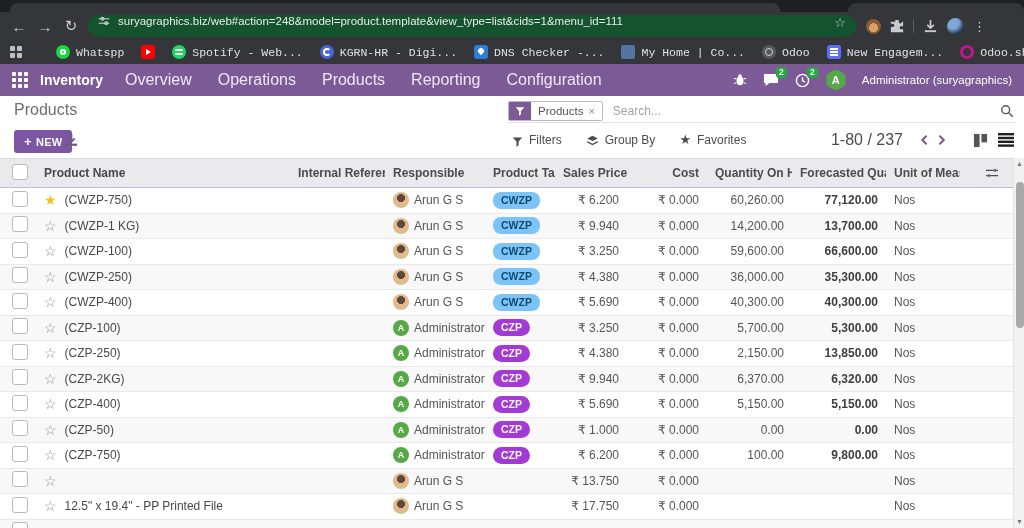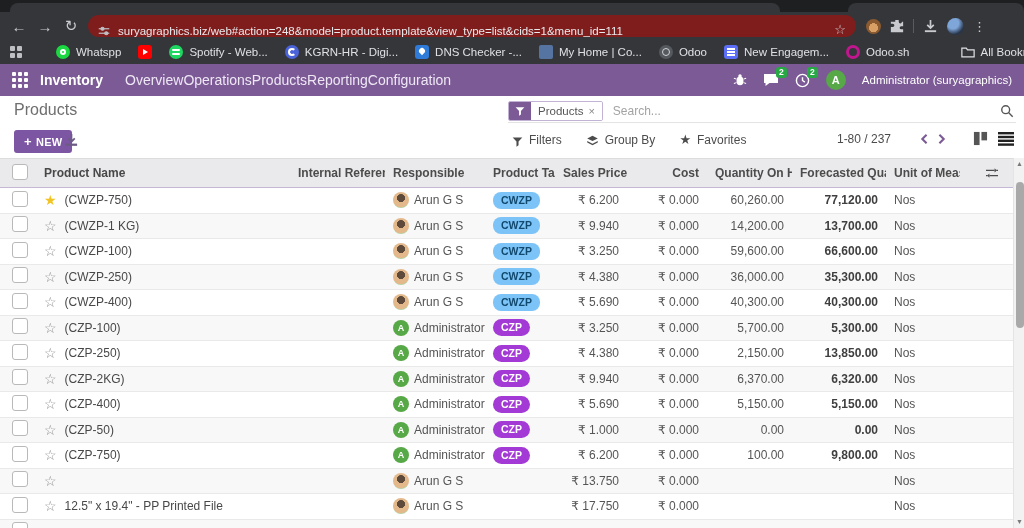--- a/index.html
+++ b/index.html
@@ -9,33 +9,33 @@
 
   
   .tabstrip { position:absolute; top:0; left:0; width:1024px; height:12px; background:#1e1f21; }
   .tab { position:absolute; bottom:0; height:9px; background:#35363a; border-radius:8px 8px 0 0; }
   .tab.t1 { left:10px; width:770px; }
   .tab.t2 { left:848px; width:176px; }
 
   
   .toolbar { position:absolute; top:12px; left:0; width:1024px; height:28px; background:#35363a; display:flex; align-items:center; }
   .nav-ic { color:#c8cacd; font-size:15px; width:26px; text-align:center; cursor:pointer; }
-  .url-pill { height:22px; width:768px; margin-left:4px; background:#7f1d1d; border-radius:12px; display:flex; align-items:flex-end; padding:0 10px; color:#e8eaed; }
+  .url-pill { height:22px; width:768px; margin-left:4px; background:#14532d; border-radius:12px; display:flex; align-items:flex-start; padding:0 10px; color:#e8eaed; }
   .url-pill .tune { margin-right:8px; display:flex; }
   .url-text { font-size:11.5px; white-space:nowrap; overflow:hidden; }
   .url-star { margin-left:auto; color:#c8cacd; font-size:13px; }
   .tb-right { display:flex; align-items:center; margin-left:10px; gap:9px; }
   .ext-monkey { width:15px; height:15px; border-radius:50%; background:radial-gradient(circle at 50% 58%, #d9a066 38%, #8a5a30 40%); position:relative; }
   .tb-divider { width:1px; height:14px; background:#5a5b5f; }
   .profile-avatar { width:17px; height:17px; border-radius:50%; background:radial-gradient(circle at 35% 30%, #7fa6d9 0 35%, #27354a 70%); }
   .dots { color:#c8cacd; font-size:13px; letter-spacing:0; }
   svg.icon { display:block; }
 
   
-  .bookmarks { position:absolute; top:40px; left:0; width:1024px; height:24px; background:#35363a; display:flex; align-items:center; padding:0 10px; color:#dfe1e5; font-size:11.5px; gap:17px; }
+  .bookmarks { position:absolute; top:40px; left:0; width:1024px; height:24px; background:#35363a; display:flex; align-items:center; padding:0 10px; color:#dfe1e5; font-size:11.5px; gap:17px;font-family:Liberation Mono, monospace; }
   .bm { display:flex; align-items:center; gap:6px; cursor:pointer; white-space:nowrap; }
   .bm-ic { width:14px; height:14px; border-radius:3px; position:relative; flex:0 0 auto; }
   .ic-apps4 { display:grid; grid-template-columns:5px 5px; grid-gap:2px; }
   .ic-apps4 span { width:5px; height:5px; background:#bdbfc3; border-radius:1px; }
   .ic-wa { border-radius:50%; background:#1bd741; }
   .ic-wa::after { content:""; position:absolute; inset:4px; border:2px solid #fff; border-radius:50%; }
   .ic-yt { background:#f00; }
   .ic-yt::after { content:""; position:absolute; left:5px; top:4px; border-left:5px solid #fff; border-top:3px solid transparent; border-bottom:3px solid transparent; }
   .ic-sp { border-radius:50%; background:#1ed760; }
   .ic-sp::after { content:""; position:absolute; left:3px; top:4px; width:8px; height:2px; background:#fff; box-shadow:0 4px 0 #fff; border-radius:2px; }
@@ -50,21 +50,21 @@
   .ic-doc::after { content:""; position:absolute; left:3px; top:3px; width:8px; height:1.5px; background:#fff; box-shadow:0 3px 0 #fff, 0 6px 0 #fff; }
   .ic-sh { border-radius:50%; border:3px solid #c0168e; background:transparent; }
   .bm-spacer { flex:1; }
   .folder-ic { color:#dfe1e5; }
 
   
   .odoo-nav { position:absolute; top:64px; left:0; width:1024px; height:32px; background:#7b5a95; display:flex; align-items:center; color:#efe7f5; padding:0 12px; }
   .o-apps { display:grid; grid-template-columns:4px 4px 4px; grid-gap:2px; margin-right:12px; cursor:pointer; }
   .o-apps span { width:4px; height:4px; background:#fff; border-radius:1px; }
   .o-app-name { color:#fff; font-size:14px; font-weight:bold; margin-right:22px; cursor:pointer; }
-  .o-menu { display:flex; font-size:14px; }
+  .o-menu { display:flex; gap:26px; font-size:16px; }
   .o-menu .mi { cursor:pointer; }
   .o-right { margin-left:auto; display:flex; align-items:center; gap:16px; }
   .o-ic { position:relative; color:#fff; display:flex; cursor:pointer; }
   .badge { position:absolute; top:-6px; right:-8px; background:#28a745; color:#fff; font-size:8.5px; font-weight:bold; border-radius:3px; padding:0 3px; line-height:11px; }
   .o-avatar { width:20px; height:20px; border-radius:50%; background:#57a846; color:#fff; font-size:11px; font-weight:bold; display:flex; align-items:center; justify-content:center; }
   .o-user { font-size:11.5px; color:#fff; }
 
   
   .crumb-row { position:absolute; top:96px; left:0; width:1024px; height:30px; background:#fff; }
   .page-title { position:absolute; left:14px; top:5px; font-size:16px; color:#6f6f6f; }
@@ -79,21 +79,21 @@
 
   
   .action-row { position:absolute; top:126px; left:0; width:1024px; height:32px; background:#fff; }
   .btn-new { position:absolute; left:14px; top:4px; height:23px; background:#7c55a3; color:#fff; border:none; border-radius:3px; font-size:11px; font-weight:bold; padding:0 10px; display:flex; align-items:center; gap:4px; cursor:pointer; font-family:inherit; letter-spacing:.3px; }
   .btn-new .plus { font-size:13px; font-weight:bold; }
   .export-ic { position:absolute; left:64px; top:7px; color:#6c5b84; cursor:pointer; }
   .fgf { position:absolute; left:512px; top:6px; display:flex; gap:24px; font-size:12px; color:#4c4c4c; }
   .fgf .item { display:flex; align-items:flex-end; gap:6px; cursor:pointer; }
   .fgf .star-g { font-size:13px; color:#4c4c4c; }
   .pager-zone { position:absolute; right:10px; top:5px; display:flex; align-items:center; gap:8px; }
-  .pager-txt { font-size:12px; color:#4c4c4c; margin-right:20px; }
+  .pager-txt { font-size:16px; color:#4c4c4c; margin-right:8px; }
   .chev { color:#7b5a95; cursor:pointer; display:flex; }
   .view-sw { display:flex; gap:10px; margin-left:18px; align-items:center; }
   .vs { cursor:pointer; display:flex; }
 
   
   .table-wrap { position:absolute; top:158px; left:0; width:1013px; height:471px; }
   .thead { display:flex; height:30px; background:#eaeaec; border-top:1px solid #dcdcdc; border-bottom:1px solid #c5b8d4; align-items:center; font-size:12px; color:#4c4c4c; font-weight:bold; }
   .trow { display:flex; height:25.5px; align-items:center; font-size:12px; color:#555; border-bottom:1px solid #e9e9e9; background:#fff; cursor:pointer; }
   .trow.even { background:#f8f8f8; }
   .cell { padding:0 8px; overflow:hidden; white-space:nowrap; }

